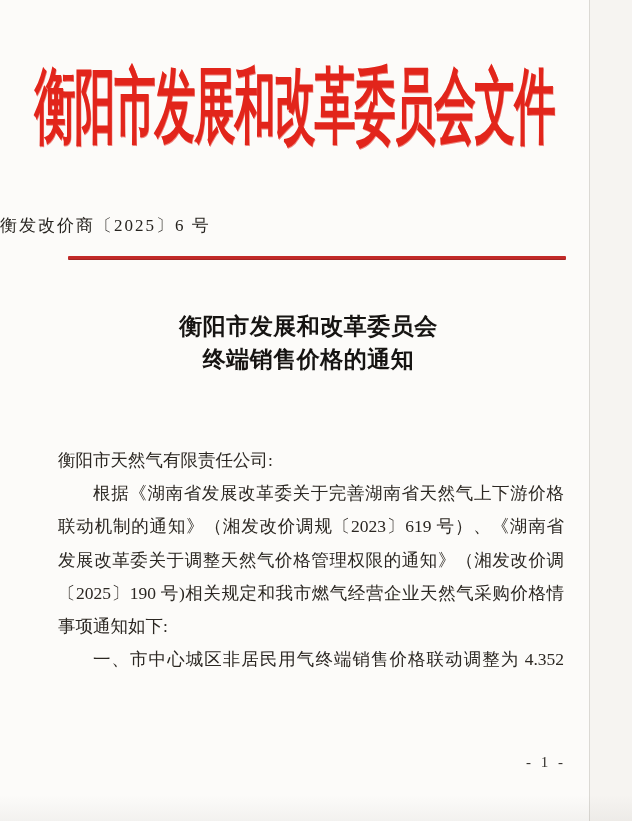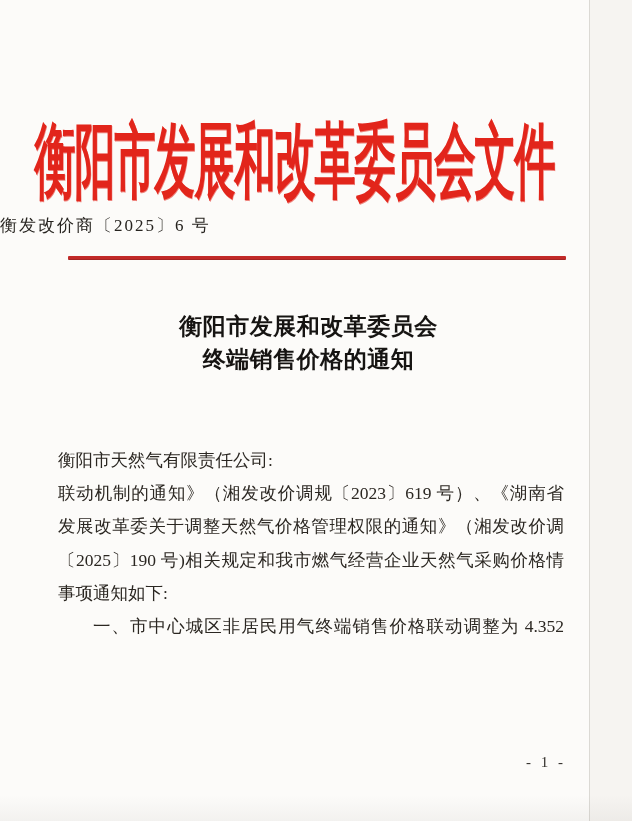--- a/index.html
+++ b/index.html
@@ -35,21 +35,21 @@
     height: 26px;
     background: linear-gradient(to bottom, rgba(0,0,0,0), rgba(120,115,108,0.07));
   }
   .agency-title-wrap {
     position: absolute;
     top: 86px;
     left: 0;
     right: 43px;
     height: 96px;
     display: flex;
-    align-items: flex-end;
+    align-items: flex-start;
     justify-content: center;
   }
   .agency-title {
     font-size: 41px;
     line-height: 1;
     font-weight: 700;
     color: var(--header_red, #e2251b);
     transform: scaleY(2.0);
     transform-origin: center;
     letter-spacing: -1px;
@@ -127,20 +127,21 @@
 
   <div class="red-divider"></div>
 
   <div class="doc-title">
     <div class="doc-title-line">衡阳市发展和改革委员会</div>
     <div class="doc-title-line">终端销售价格的通知</div>
   </div>
 
   <div class="body-text">
     <div class="body-line">衡阳市天然气有限责任公司:</div>
+    <div class="body-line indent fill">根据《湖南省发展改革委关于完善湖南省天然气上下游价格</div>
     <div class="body-line fill">联动机制的通知》（湘发改价调规〔2023〕619 号）、《湖南省</div>
     <div class="body-line fill">发展改革委关于调整天然气价格管理权限的通知》（湘发改价调</div>
     <div class="body-line fill">〔2025〕190 号)相关规定和我市燃气经营企业天然气采购价格情</div>
     <div class="body-line">事项通知如下:</div>
     <div class="body-line indent fill">一、市中心城区非居民用气终端销售价格联动调整为 4.352</div>
   </div>
 
   <div class="page-number">- 1 -</div>
 
   <div class="scan-edge-right"></div>

